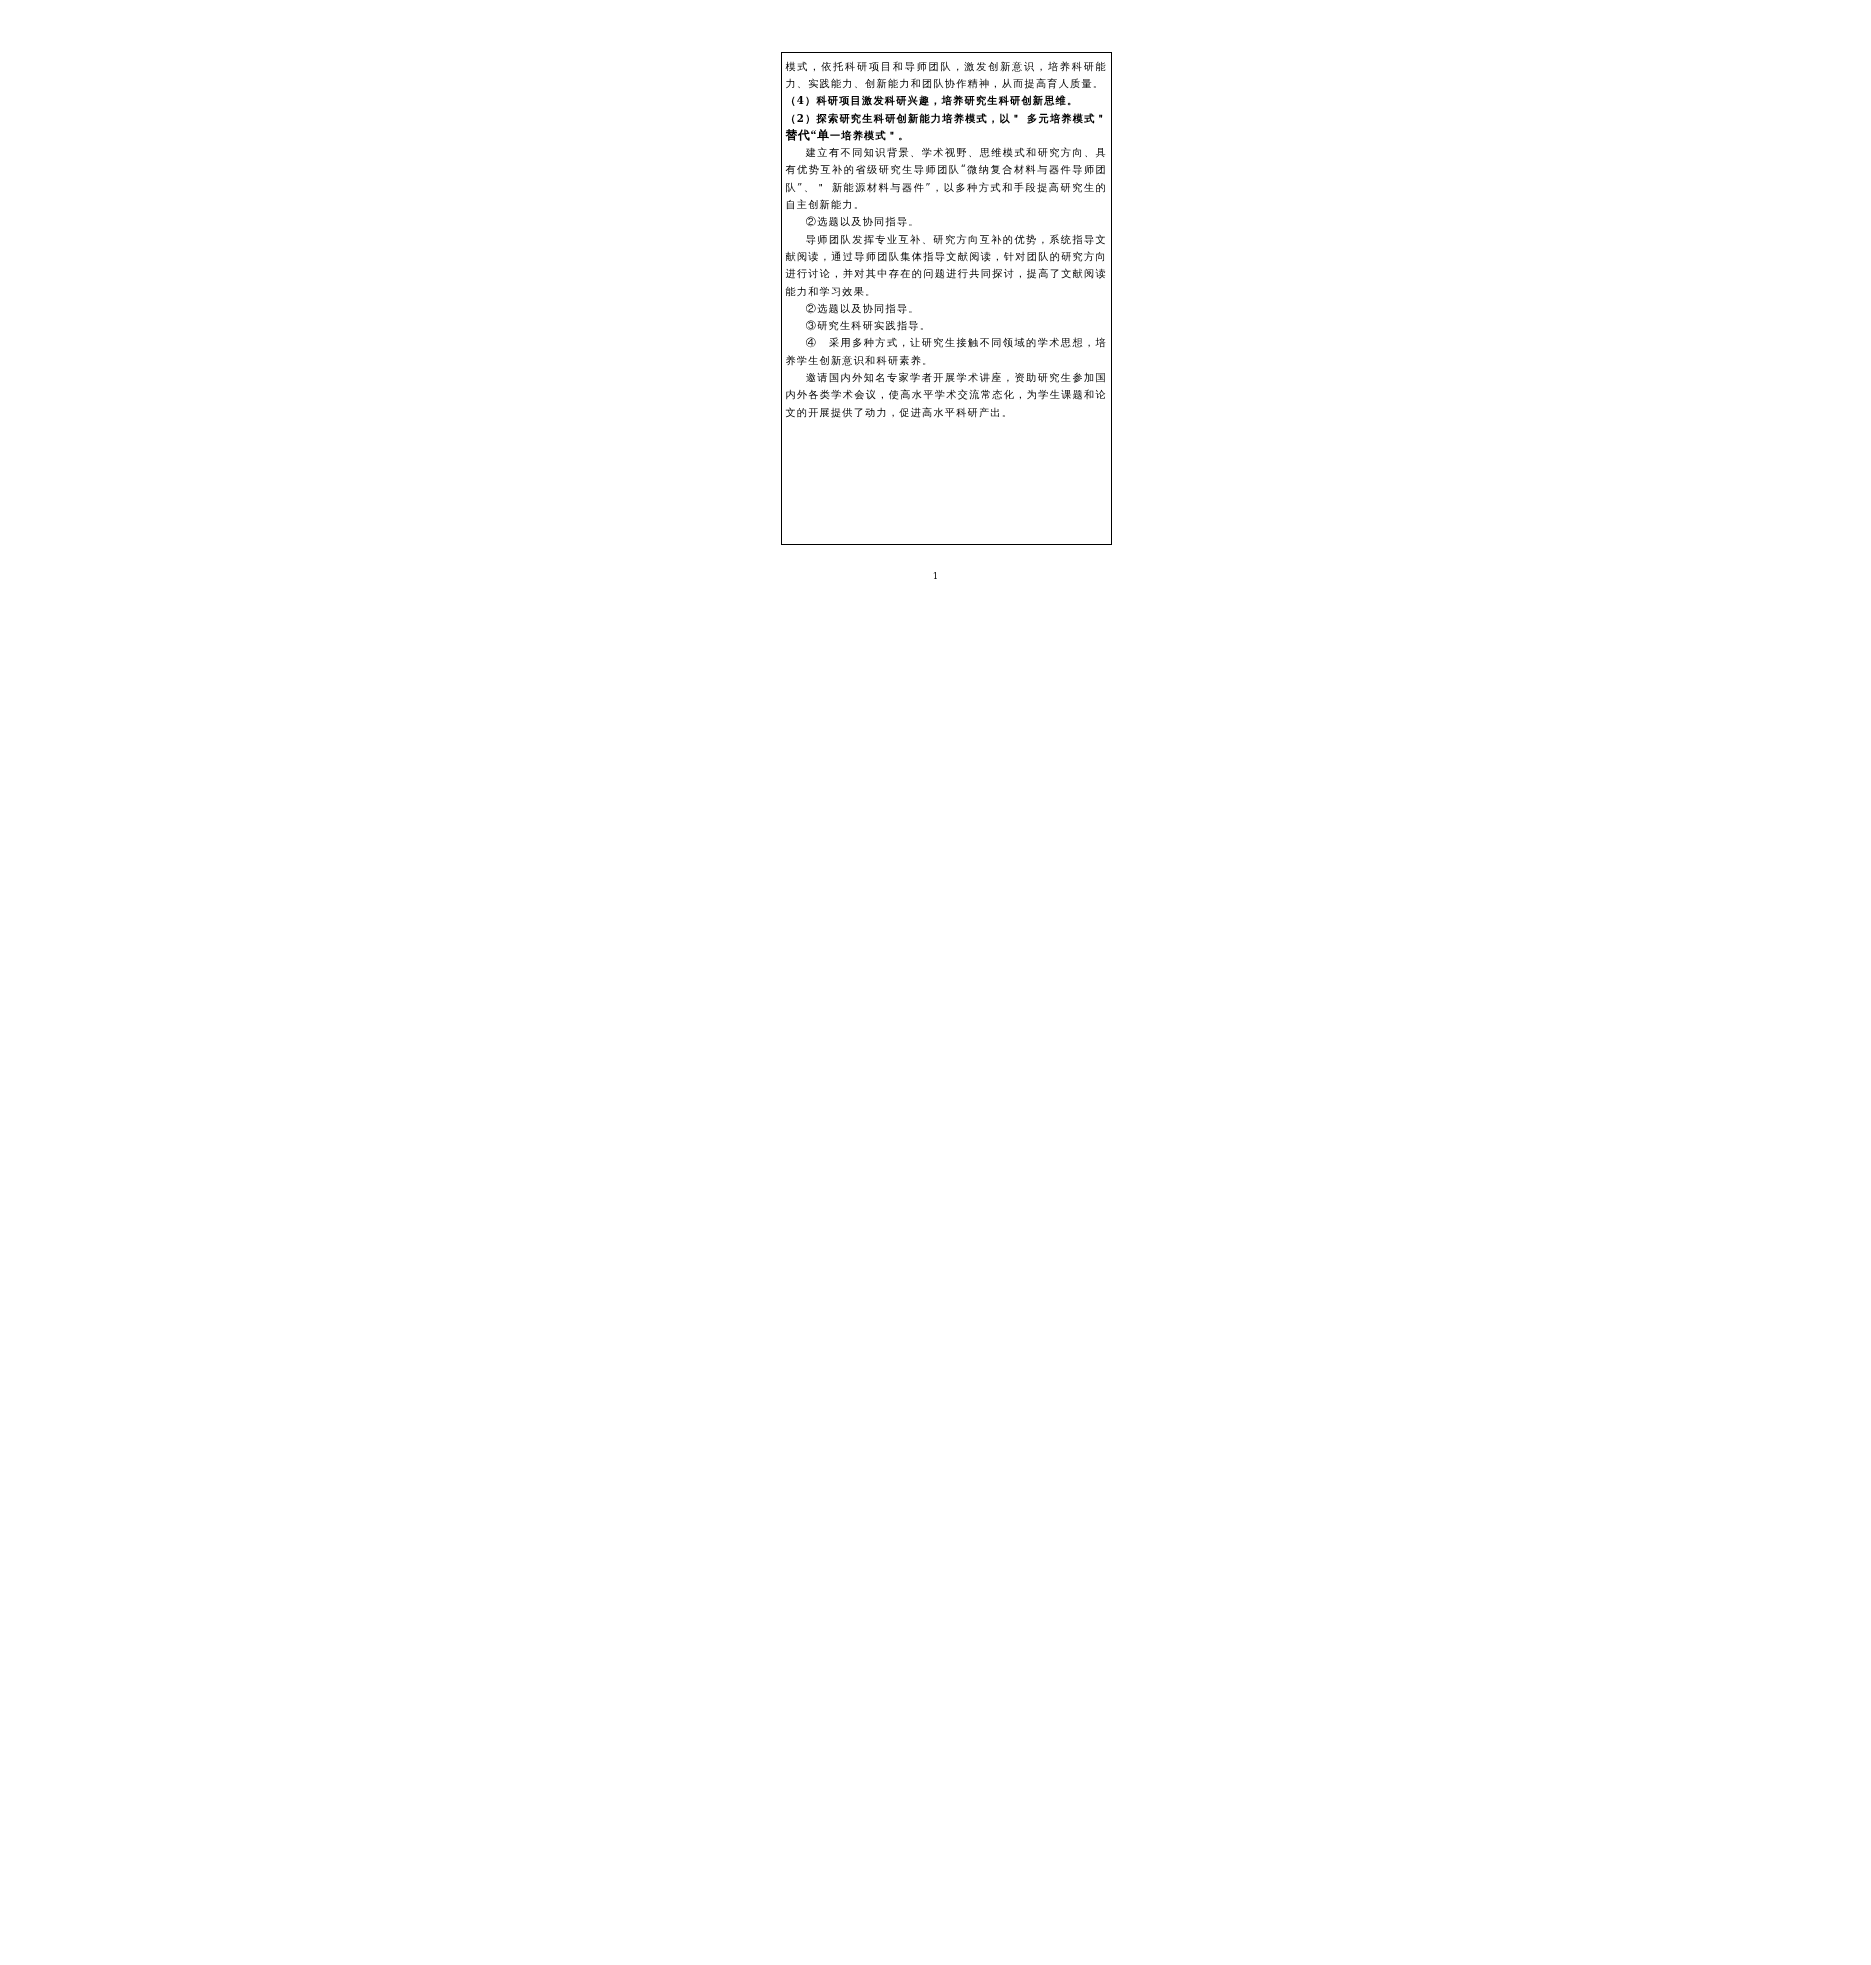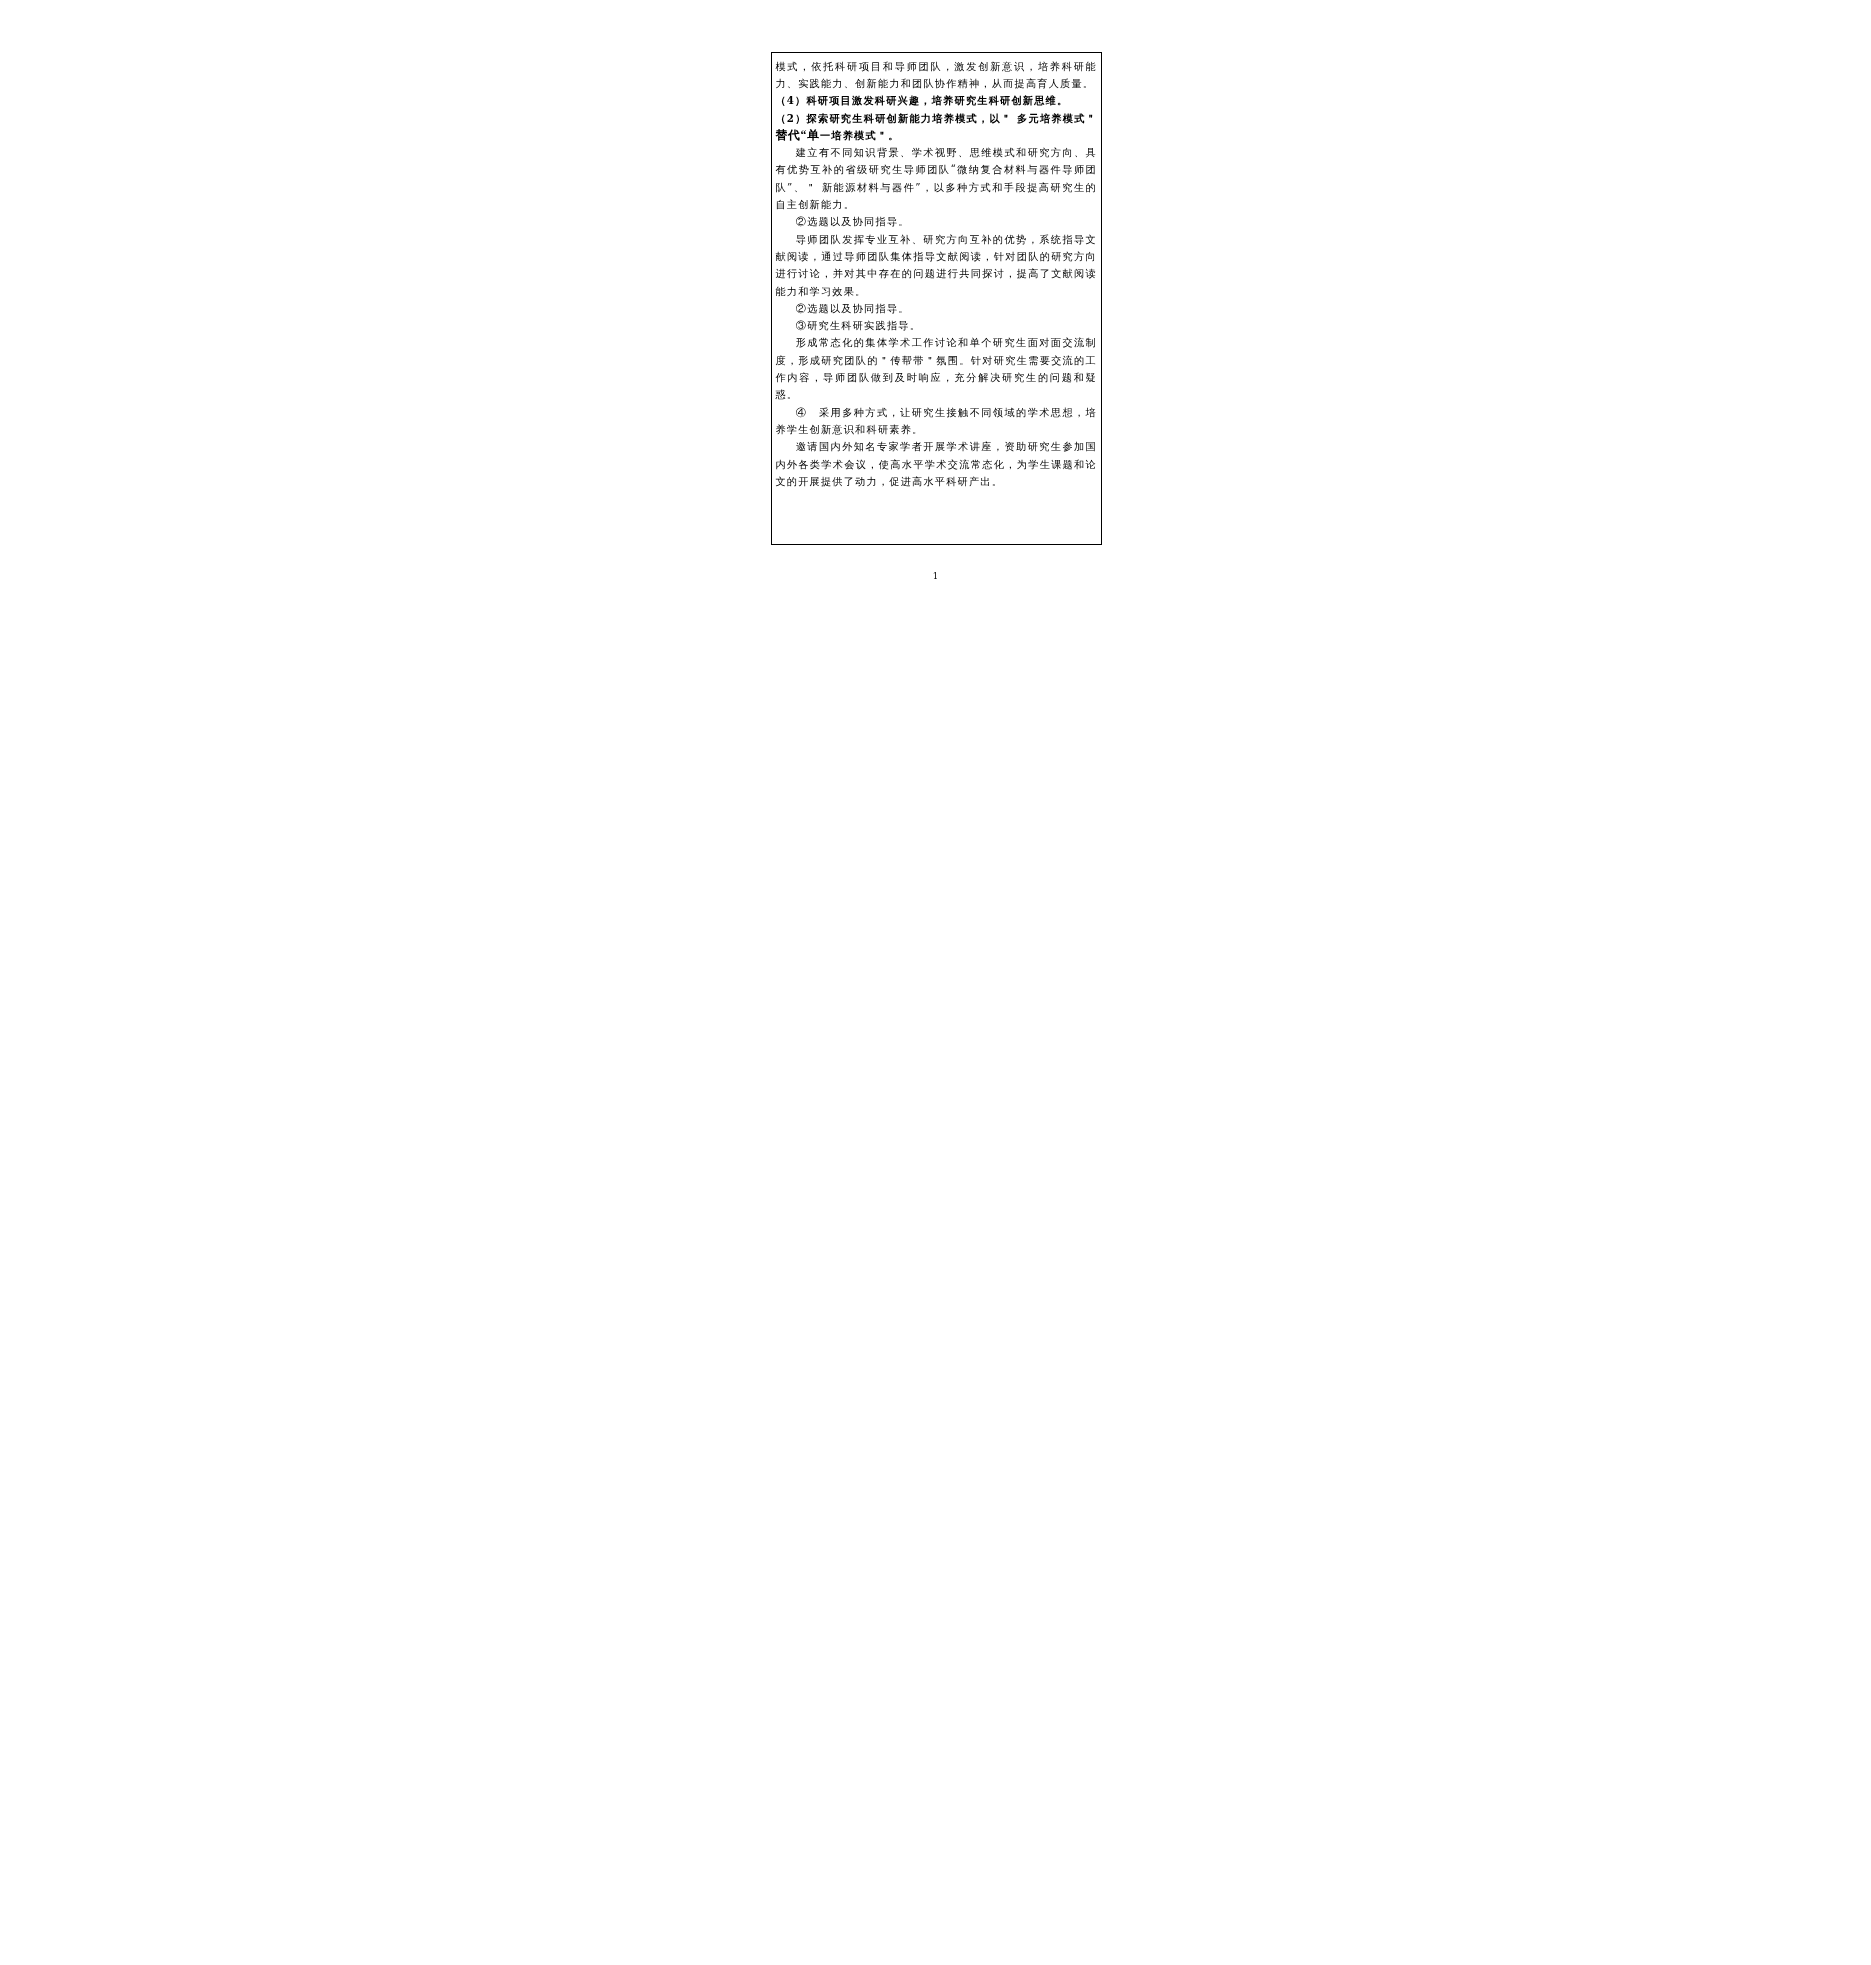--- a/index.html
+++ b/index.html
@@ -10,21 +10,21 @@
   .page {
     position: relative;
     width: 432px;
     height: 612px;
     margin: 0 auto;
     background: #ffffff;
     overflow: hidden;
   }
   .doc-table {
     position: absolute;
-    left: 51px;
+    left: 61px;
     top: 52px;
     width: 331px;
     height: 493px;
     box-sizing: border-box;
     border: 1.2px solid #000000;
     padding: 4.7px 3.5px 0 3.9px;
     background: #ffffff;
   }
   .para {
     margin: 0;
@@ -76,21 +76,20 @@
 
     <p class="para indent">②选题以及协同指导。</p>
 
     <p class="para indent">导师团队发挥专业互补、研究方向互补的优势，系统指导文献阅读，通过导师团队集体指导文献阅读，针对团队的研究方向进行讨论，并对其中存在的问题进行共同探讨，提高了文献阅读能力和学习效果。</p>
 
     <p class="para indent">②选题以及协同指导。</p>
 
 
     <p class="para indent">③研究生科研实践指导。</p>
 
-    <p class="para indent">形成常态化的集体学术工作讨论和单个研究生面对面交流制度，形成研究团队的＂传帮带＂氛围。针对研究生需要交流的工作内容，导师团队做到及时响应，充分解决研究生的问题和疑惑。</p>
 
     <p class="para indent">④　采用多种方式，让研究生接触不同领域的学术思想，培养学生创新意识和科研素养。</p>
 
     <p class="para indent">邀请国内外知名专家学者开展学术讲座，资助研究生参加国内外各类学术会议，使高水平学术交流常态化，为学生课题和论文的开展提供了动力，促进高水平科研产出。</p>
 
   </div>
 
   <div class="footer">1</div>
 
 </div>

